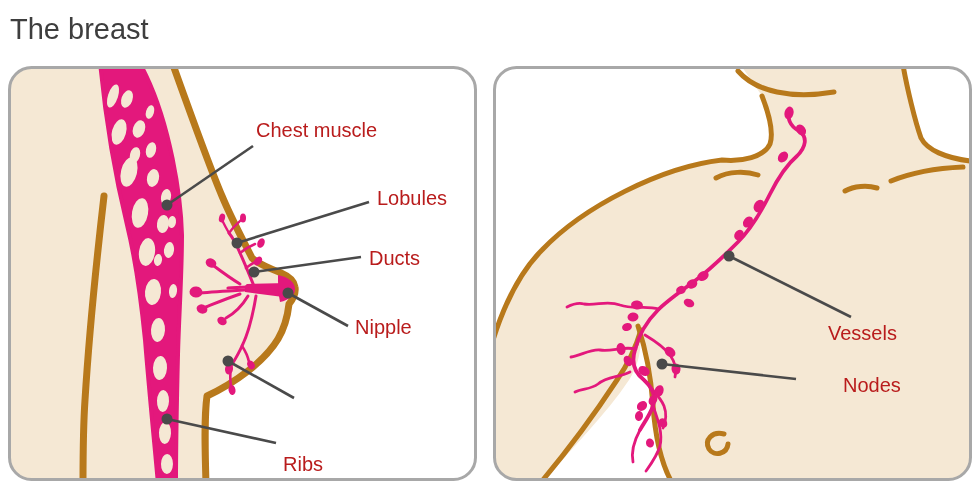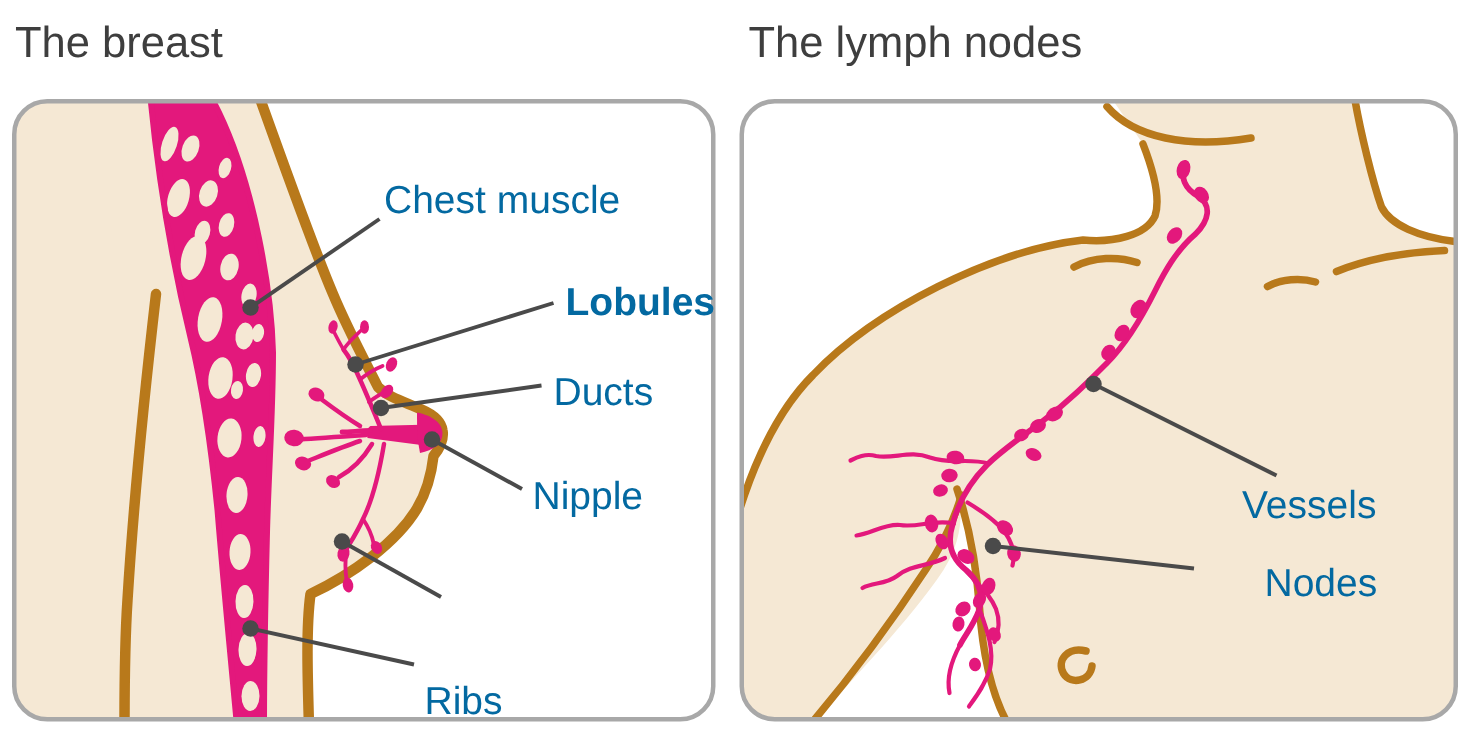--- a/index.html
+++ b/index.html
@@ -6,21 +6,21 @@
   #stage{
     position:relative;width:980px;height:491px;background:#ffffff;overflow:hidden;
     font-family:"Liberation Sans","DejaVu Sans",sans-serif;
     border-radius:19px;
   }
   .fig-title{
     position:absolute;font-size:29px;font-weight:400;color:#3e3e3e;letter-spacing:0;
     white-space:nowrap;
   }
   .callout-label{
-    position:absolute;font-size:26px;font-weight:500;color:#0369a1;white-space:nowrap;
+    position:absolute;font-size:20px;font-weight:500;color:#b91c1c;white-space:nowrap;
     line-height:1.15;
   }
   svg{position:absolute;left:0;top:0;}
   .brown{stroke:#b8791b;fill:none;stroke-linecap:round;stroke-linejoin:round;}
   .pinkline{stroke:#e3187c;fill:none;stroke-linecap:round;stroke-linejoin:round;}
   .callout{stroke:#4a4a4a;stroke-width:2.6;fill:none;}
   .cdot{fill:#4a4a4a;stroke:none;}
   .node{fill:#e3187c;stroke:none;}
   .cell{fill:#f5e8d4;stroke:none;}
 </style>
@@ -185,24 +185,23 @@
         <line class="callout" x1="662" y1="364" x2="796" y2="379"></line>
         <circle class="cdot" cx="662" cy="364" r="5.5"></circle>
       </g>
     </g>
 
     <rect x="9.5" y="67.5" width="466" height="412" rx="22" fill="none" stroke="#a8a8a8" stroke-width="3"></rect>
     <rect x="494.5" y="67.5" width="476" height="412" rx="22" fill="none" stroke="#a8a8a8" stroke-width="3"></rect>
   </svg>
 
   <div class="fig-title" style="left:10px;top:13px;">The breast</div>
-  <div class="fig-title" style="left:499px;top:13px;">The lymph nodes</div>
 
   <div class="callout-label" style="left:256px;top:119px;">Chest muscle</div>
-  <div class="callout-label" style="left:377px;top:187px;font-weight:bold;">Lobules</div>
+  <div class="callout-label" style="left:377px;top:187px;">Lobules</div>
   <div class="callout-label" style="left:369px;top:247px;">Ducts</div>
   <div class="callout-label" style="left:355px;top:316px;">Nipple</div>
   <div class="callout-label" style="left:283px;top:433px;margin-top:20px;">Ribs</div>
 
   <div class="callout-label" style="left:828px;top:322px;">Vessels</div>
   <div class="callout-label" style="left:803px;top:374px;margin-left:40px;">Nodes</div>
 
 </div>
 
 </body></html>

